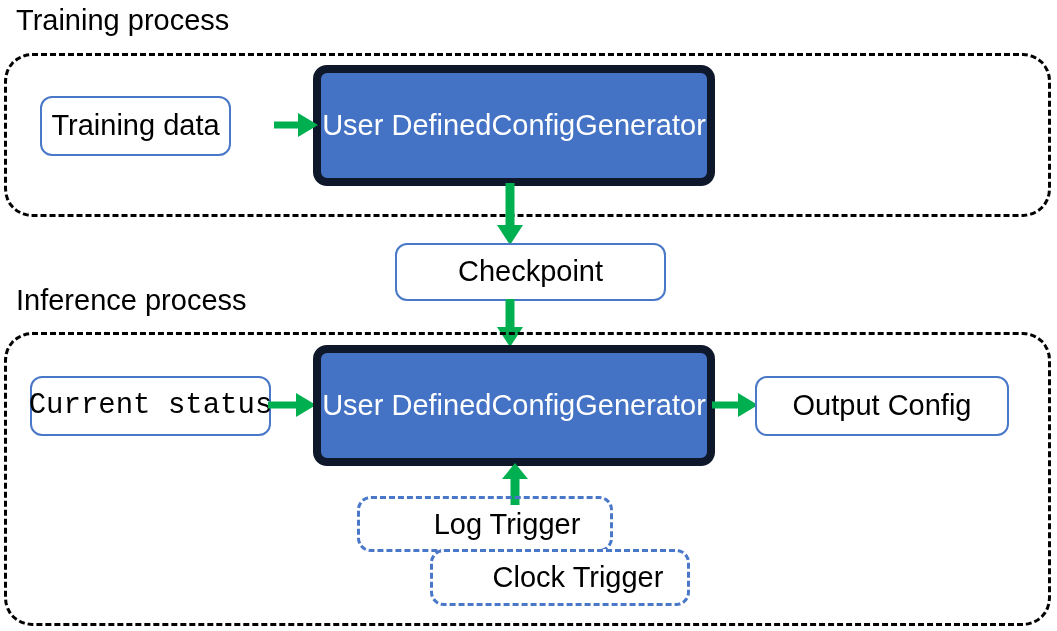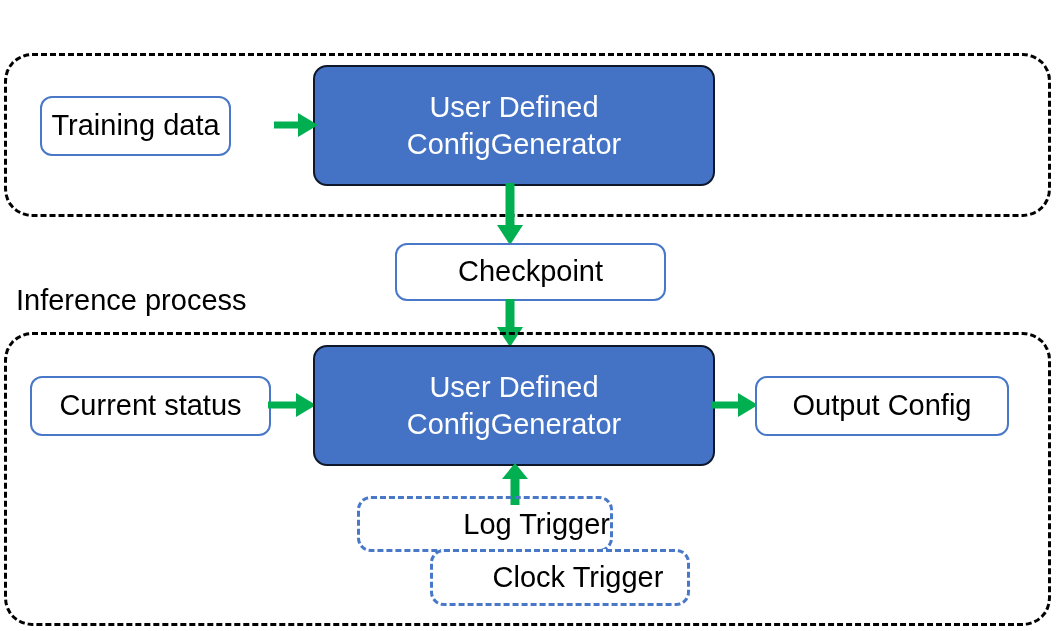--- a/index.html
+++ b/index.html
@@ -77,37 +77,38 @@
     left: 395px;
     top: 243px;
     width: 271px;
     height: 58px;
   }
   #box-current-status {
     left: 30px;
     top: 376px;
     width: 241px;
     height: 60px;
+    font-family: Liberation Mono, monospace;
   }
   #box-output-config {
     left: 755px;
     top: 376px;
     width: 254px;
     height: 60px;
   }
 
   
   .node-blue {
     position: absolute;
     box-sizing: border-box;
     background: #4472c4;
-    border: 2px solid #0f172a;
+    border: 8px solid #0f172a;
     border-radius: 14px;
     display: flex;
-    flex-direction: column;
+    flex-direction: row;
     align-items: center;
     justify-content: center;
     color: #ffffff;
     font-size: 29px;
     line-height: 37px;
     white-space: nowrap;
   }
   #blue-training {
     left: 313px;
     top: 65px;
@@ -132,21 +133,21 @@
     font-size: 29px;
     white-space: nowrap;
     display: flex;
     align-items: center;
   }
   #box-log-trigger {
     left: 357px;
     top: 496px;
     width: 256px;
     height: 56px;
-    justify-content: flex-end;
+    justify-content: center;
     padding-left: 44px;
   }
   #box-clock-trigger {
     left: 430px;
     top: 549px;
     width: 260px;
     height: 57px;
     justify-content: center;
     padding-left: 36px;
     background: #ffffff;
@@ -163,20 +164,21 @@
   #arrow-to-output { left: 712px; top: 390px; }
   #arrow-trigger-up { left: 500px; top: 463px; }
 
   .arrow svg { display: block; }
 </style>
 </head>
 <body>
 
 <div id="canvas">
 
+  <div class="section-title" id="title-training">Training process</div>
 
   <div class="process-container" id="container-training"></div>
 
   <div class="node-box" id="box-training-data">
     <span>Training data</span>
   </div>
 
   <div class="node-blue" id="blue-training">
     <span>User Defined</span>
     <span>ConfigGenerator</span>

